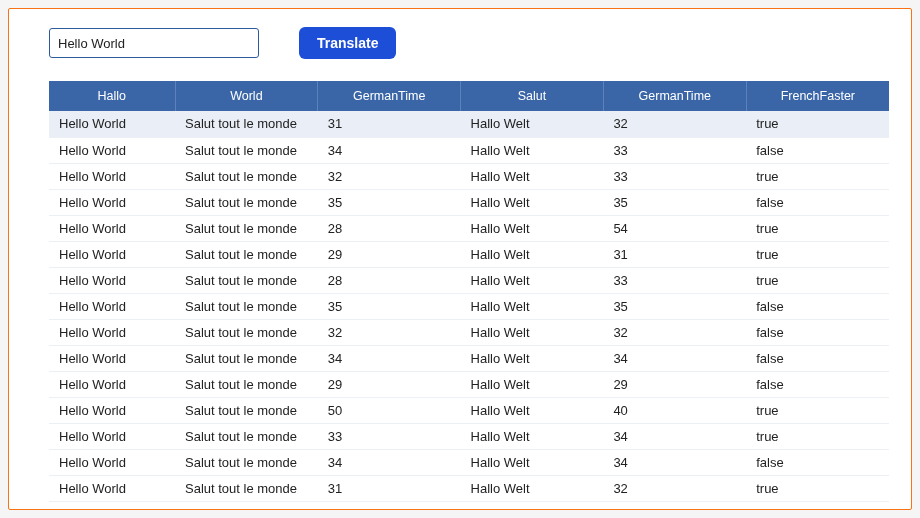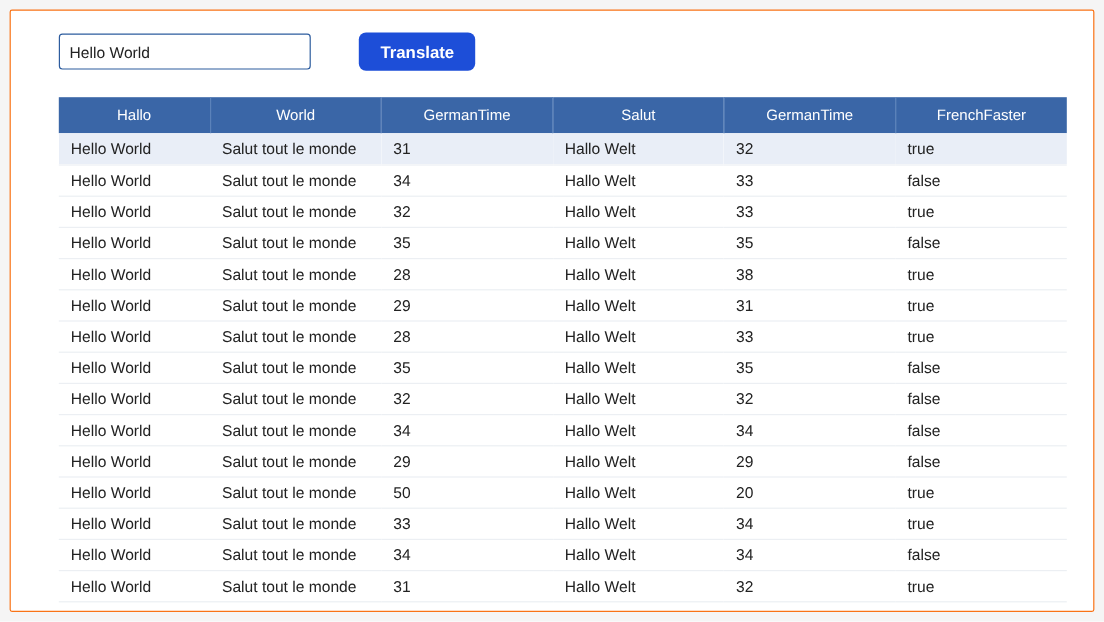--- a/index.html
+++ b/index.html
@@ -139,21 +139,21 @@
           <td>35</td>
           <td>Hallo Welt</td>
           <td>35</td>
           <td>false</td>
         </tr>
         <tr>
           <td>Hello World</td>
           <td>Salut tout le monde</td>
           <td>28</td>
           <td>Hallo Welt</td>
-          <td>38</td>
+          <td>54</td>
           <td>true</td>
         </tr>
         <tr>
           <td>Hello World</td>
           <td>Salut tout le monde</td>
           <td>29</td>
           <td>Hallo Welt</td>
           <td>31</td>
           <td>true</td>
         </tr>
@@ -195,21 +195,21 @@
           <td>29</td>
           <td>Hallo Welt</td>
           <td>29</td>
           <td>false</td>
         </tr>
         <tr>
           <td>Hello World</td>
           <td>Salut tout le monde</td>
           <td>50</td>
           <td>Hallo Welt</td>
-          <td>20</td>
+          <td>40</td>
           <td>true</td>
         </tr>
         <tr>
           <td>Hello World</td>
           <td>Salut tout le monde</td>
           <td>33</td>
           <td>Hallo Welt</td>
           <td>34</td>
           <td>true</td>
         </tr>

